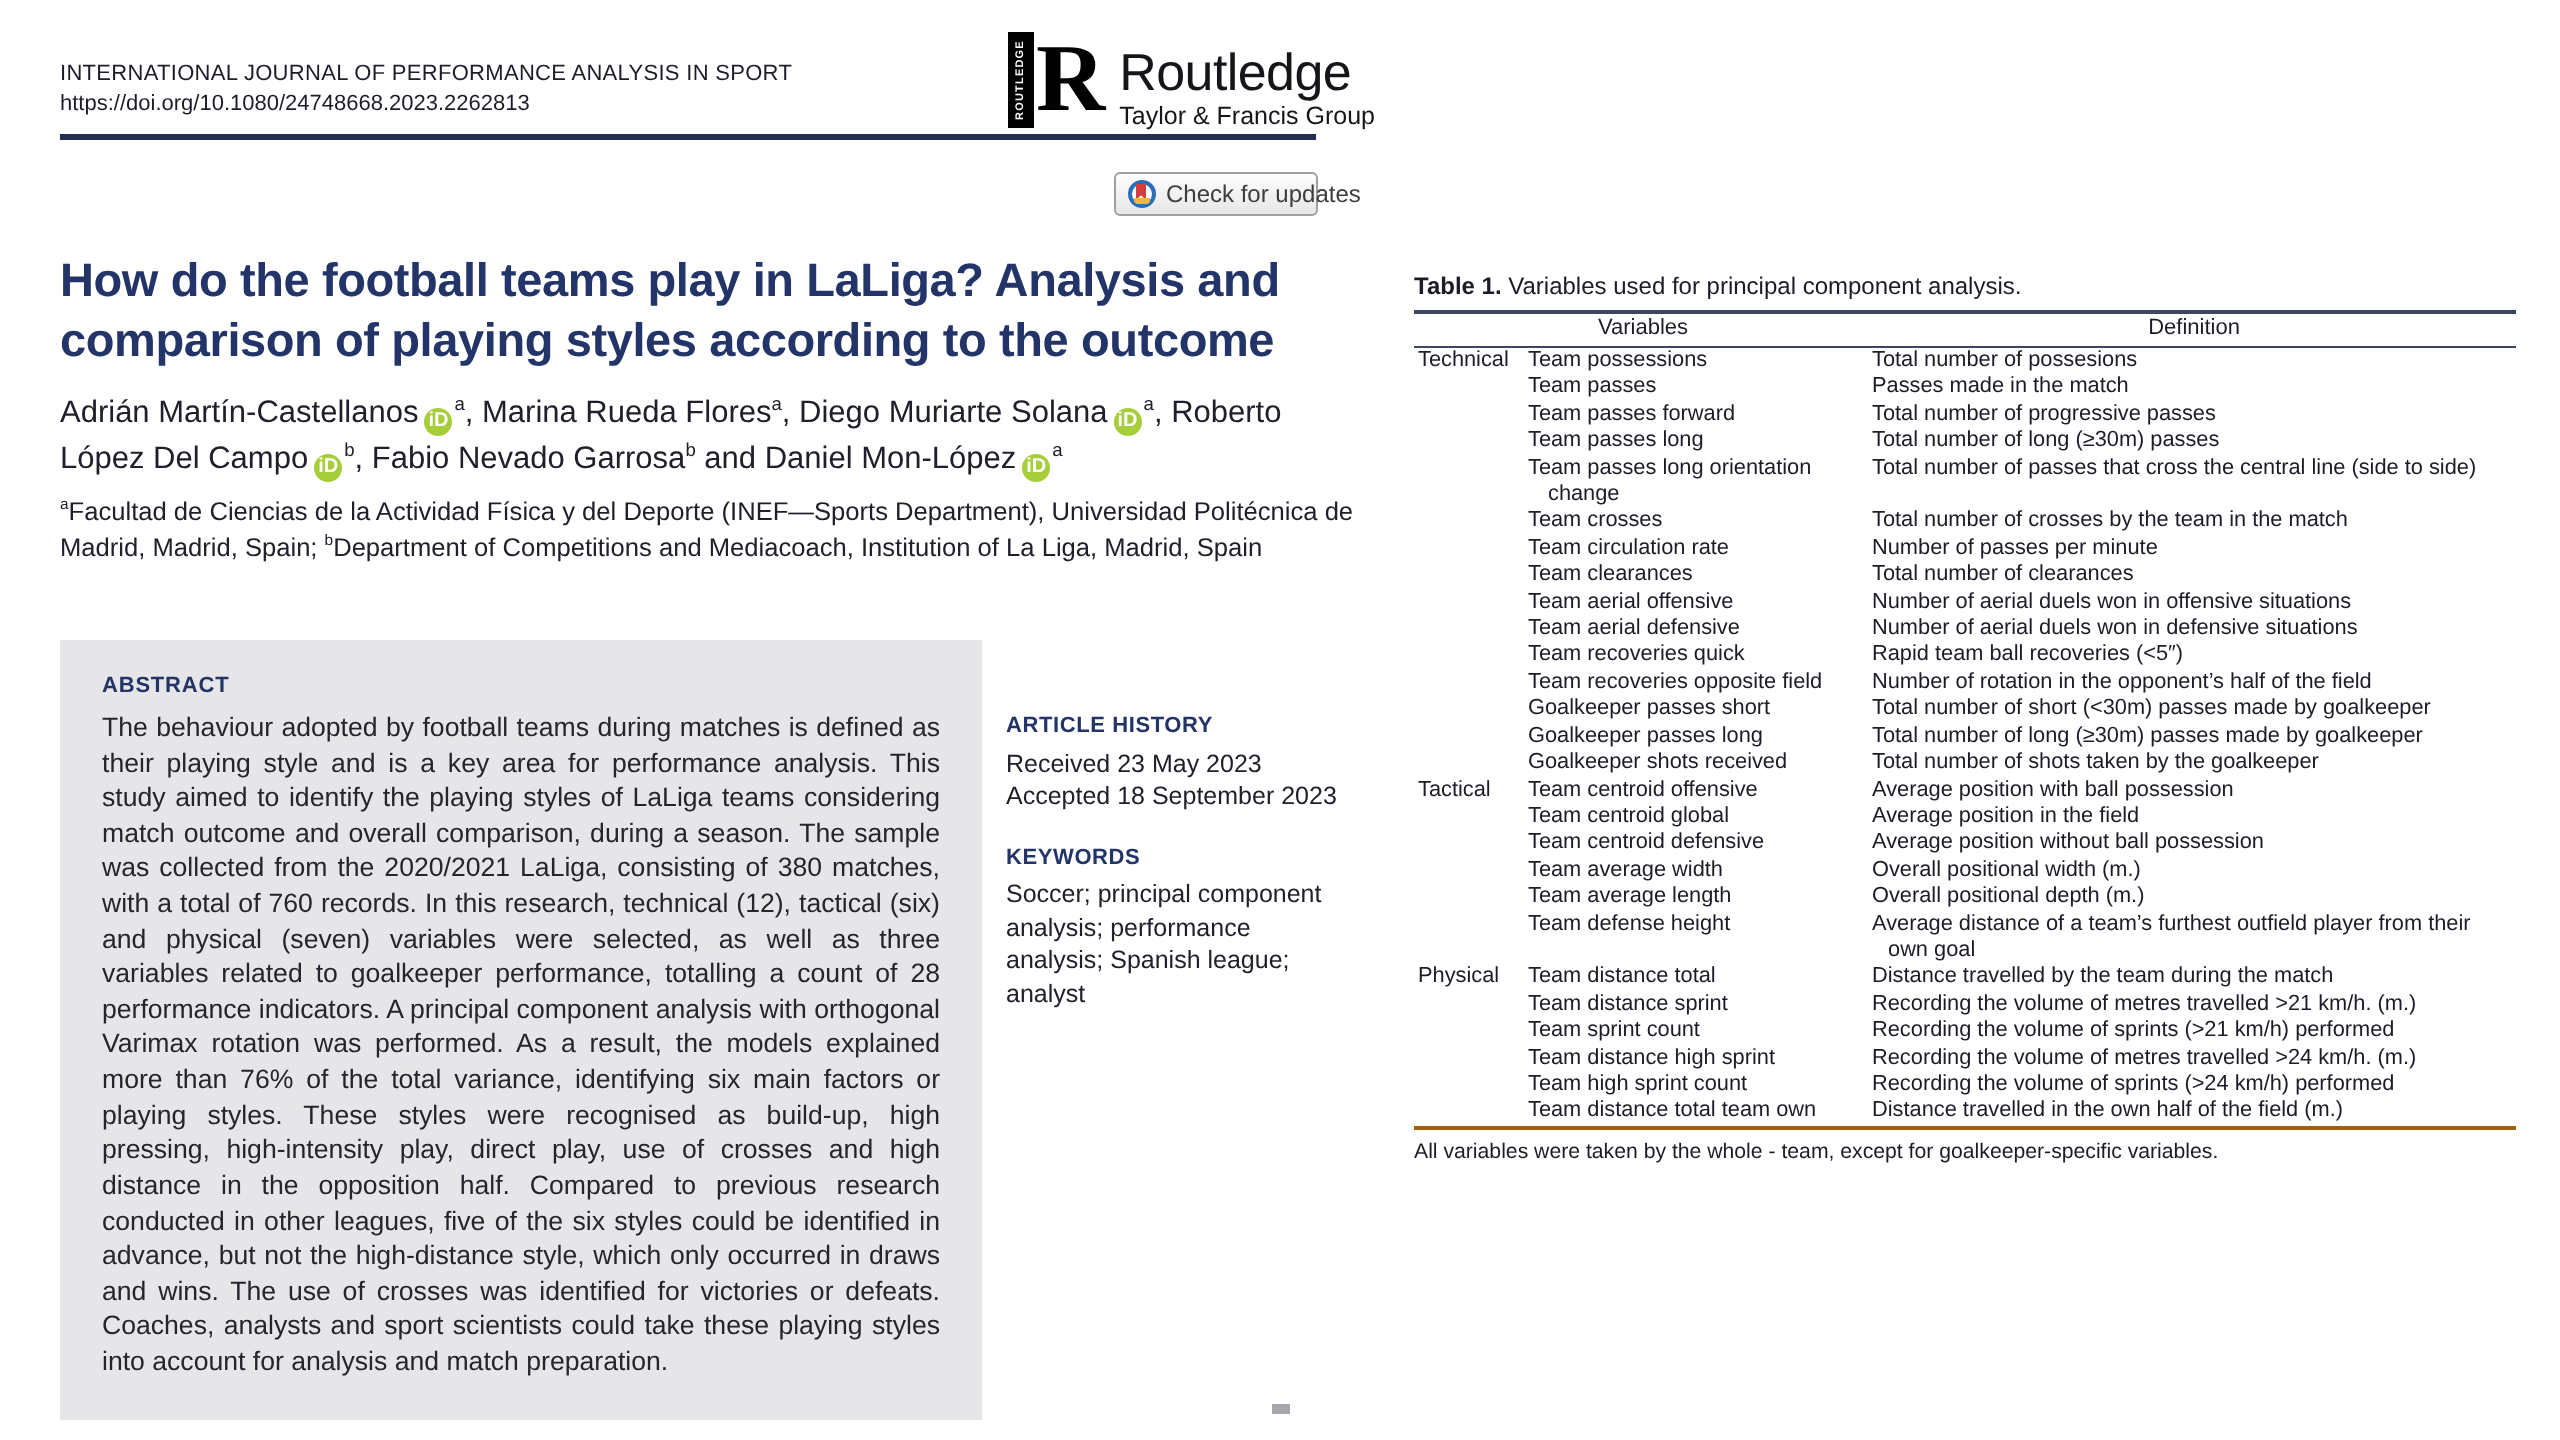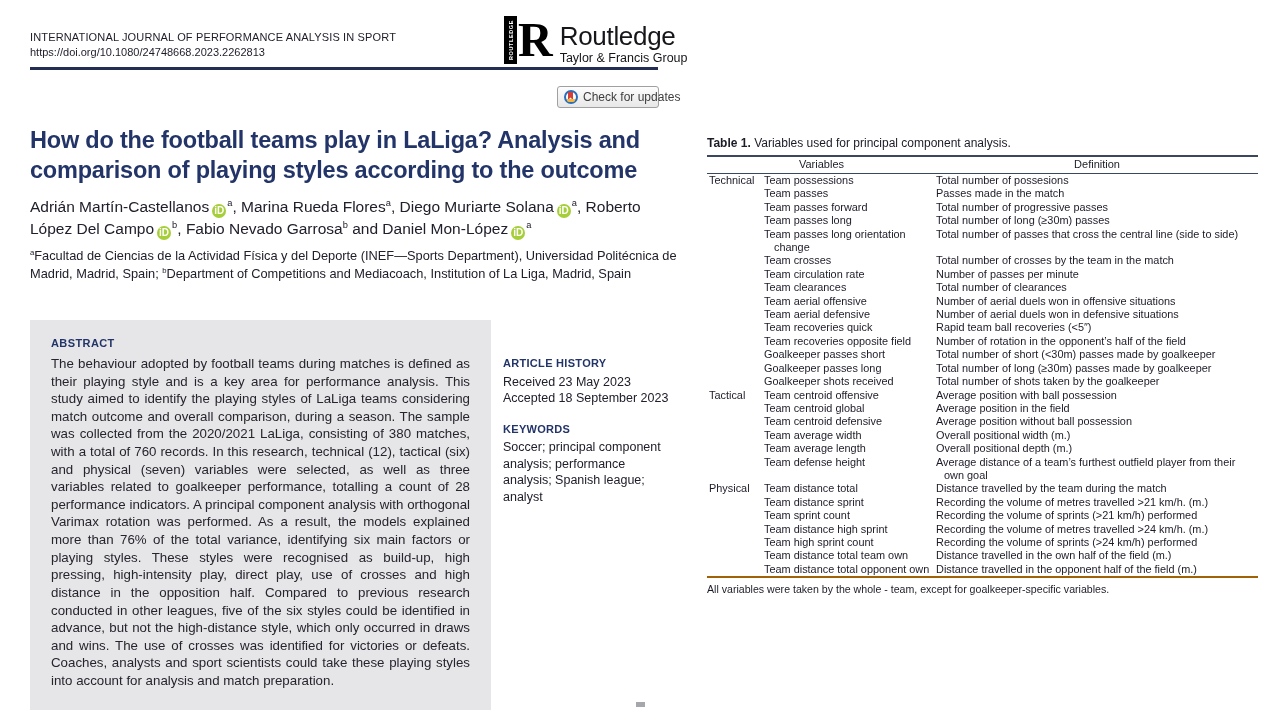--- a/index.html
+++ b/index.html
@@ -246,23 +246,18 @@
         <tr>
           <td class="cat-cell"></td>
           <td class="var-cell">Team high sprint count</td>
           <td class="def-cell">Recording the volume of sprints (&gt;24 km/h) performed</td>
         </tr>
         <tr>
           <td class="cat-cell"></td>
           <td class="var-cell">Team distance total team own</td>
           <td class="def-cell">Distance travelled in the own half of the field (m.)</td>
         </tr>
-        <tr>
-          <td class="cat-cell"></td>
-          <td class="var-cell">Team distance total opponent own</td>
-          <td class="def-cell">Distance travelled in the opponent half of the field (m.)</td>
-        </tr>
       </tbody>
   </table>
   <div class="table-footnote">All variables were taken by the whole - team, except for goalkeeper-specific variables.</div>
 </div>
 
 <div class="footer-mark"></div>
 
 </body></html>

